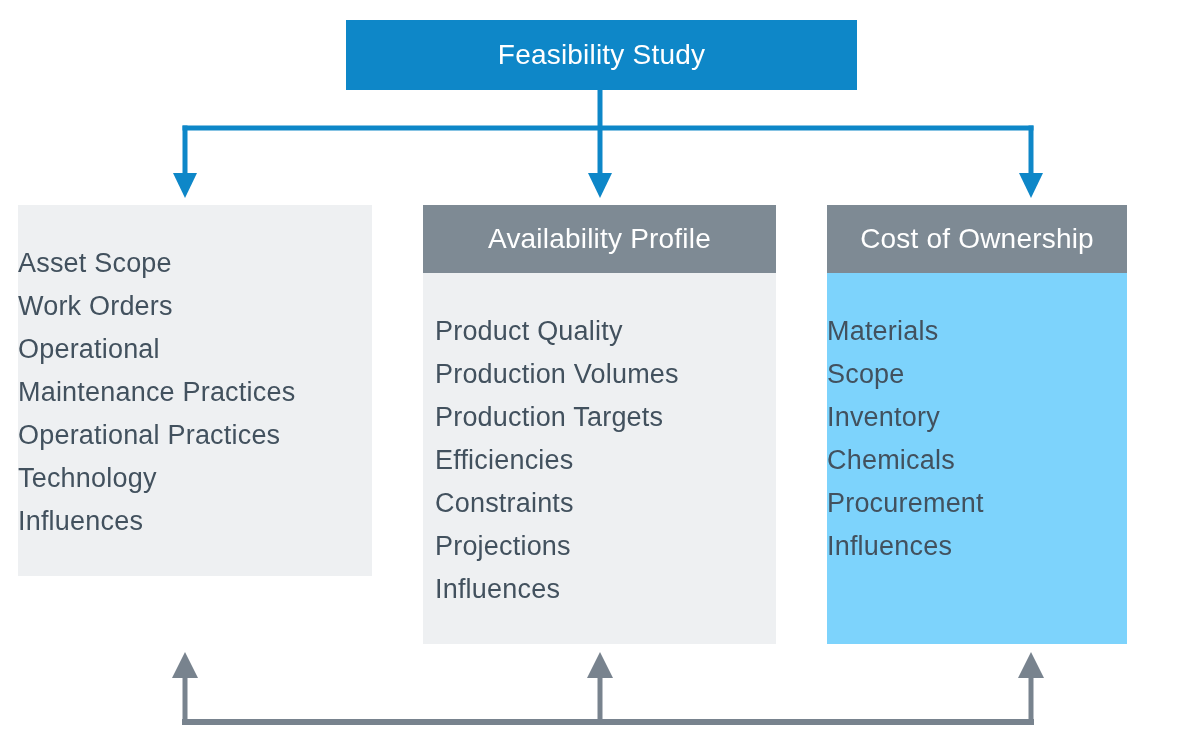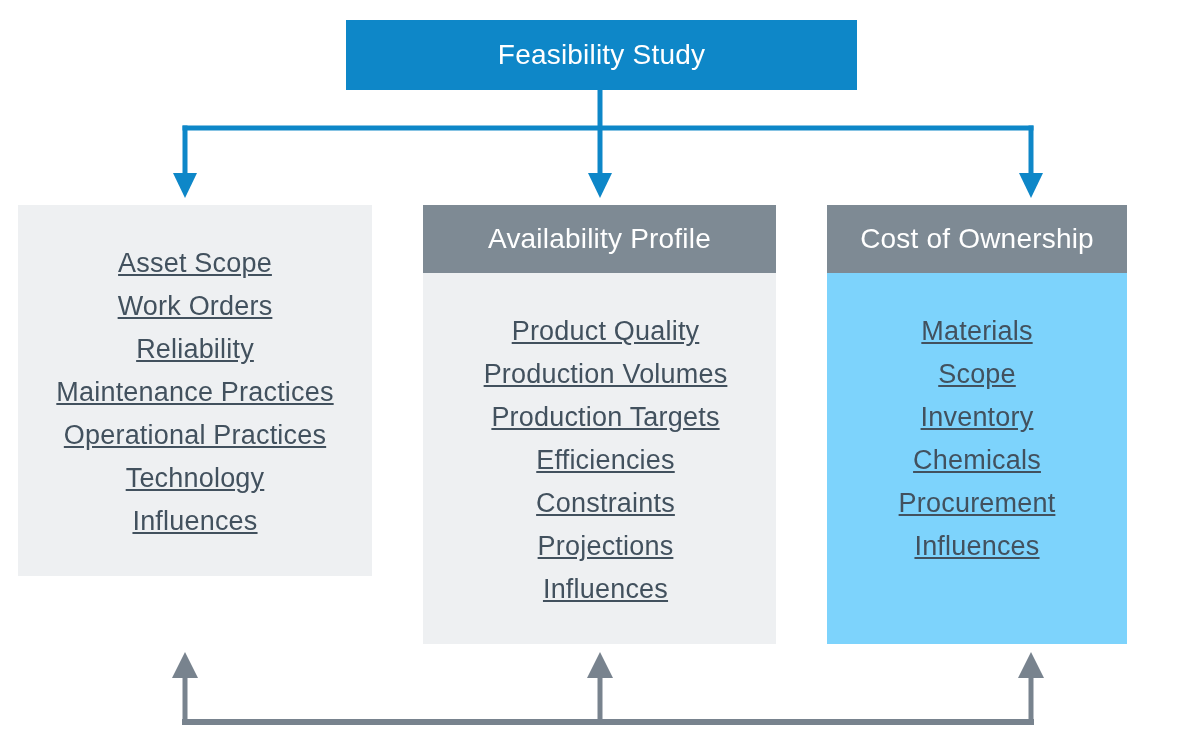--- a/index.html
+++ b/index.html
@@ -18,21 +18,21 @@
   }
   .col { position:absolute; top:205px; }
   .col-left  { left:18px;  width:354px; }
   .col-mid   { left:423px; width:353px; }
   .col-right { left:827px; width:300px; }
   .col-header {
     height:68px; display:flex; align-items:center; justify-content:center;
     color:#ffffff; font-size:28px; letter-spacing:0.2px;
   }
   .col-body {
-    height:334px; padding-top:37px; text-align:center;text-decoration:underline;
+    height:334px; padding-top:37px; text-align:left;
   }
   .col-item {
     line-height:43px; font-size:27px; letter-spacing:0.2px;
   }
 </style>
 </head>
 <body>
 
 <div class="stage">
 
@@ -64,21 +64,21 @@
       <polygon points="172,678 198,678 185,652"></polygon>
       <polygon points="587,678 613,678 600,652"></polygon>
       <polygon points="1018,678 1044,678 1031,652"></polygon>
     </g>
   </svg>
 
   <div class="col col-left">
     <div class="col-body" style="background-color: rgb(238, 240, 242); color: rgb(66, 81, 94);">
       <div class="col-item">Asset Scope</div>
       <div class="col-item">Work Orders</div>
-      <div class="col-item">Reliability</div>
+      <div class="col-item">Operational</div>
       <div class="col-item">Maintenance Practices</div>
       <div class="col-item">Operational Practices</div>
       <div class="col-item">Technology</div>
       <div class="col-item">Influences</div>
     </div>
   </div>
 
   <div class="col col-mid">
     <div class="col-header" style="background-color: rgb(126, 138, 148); color: rgb(255, 255, 255);">
       <span>Availability Profile</span>

